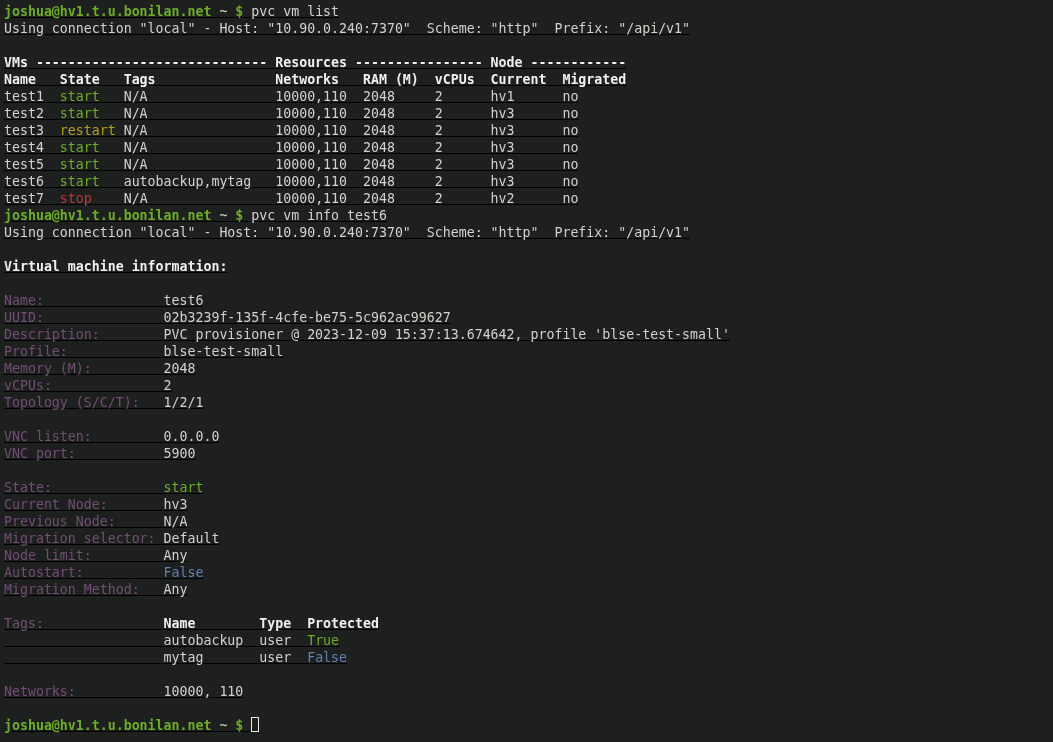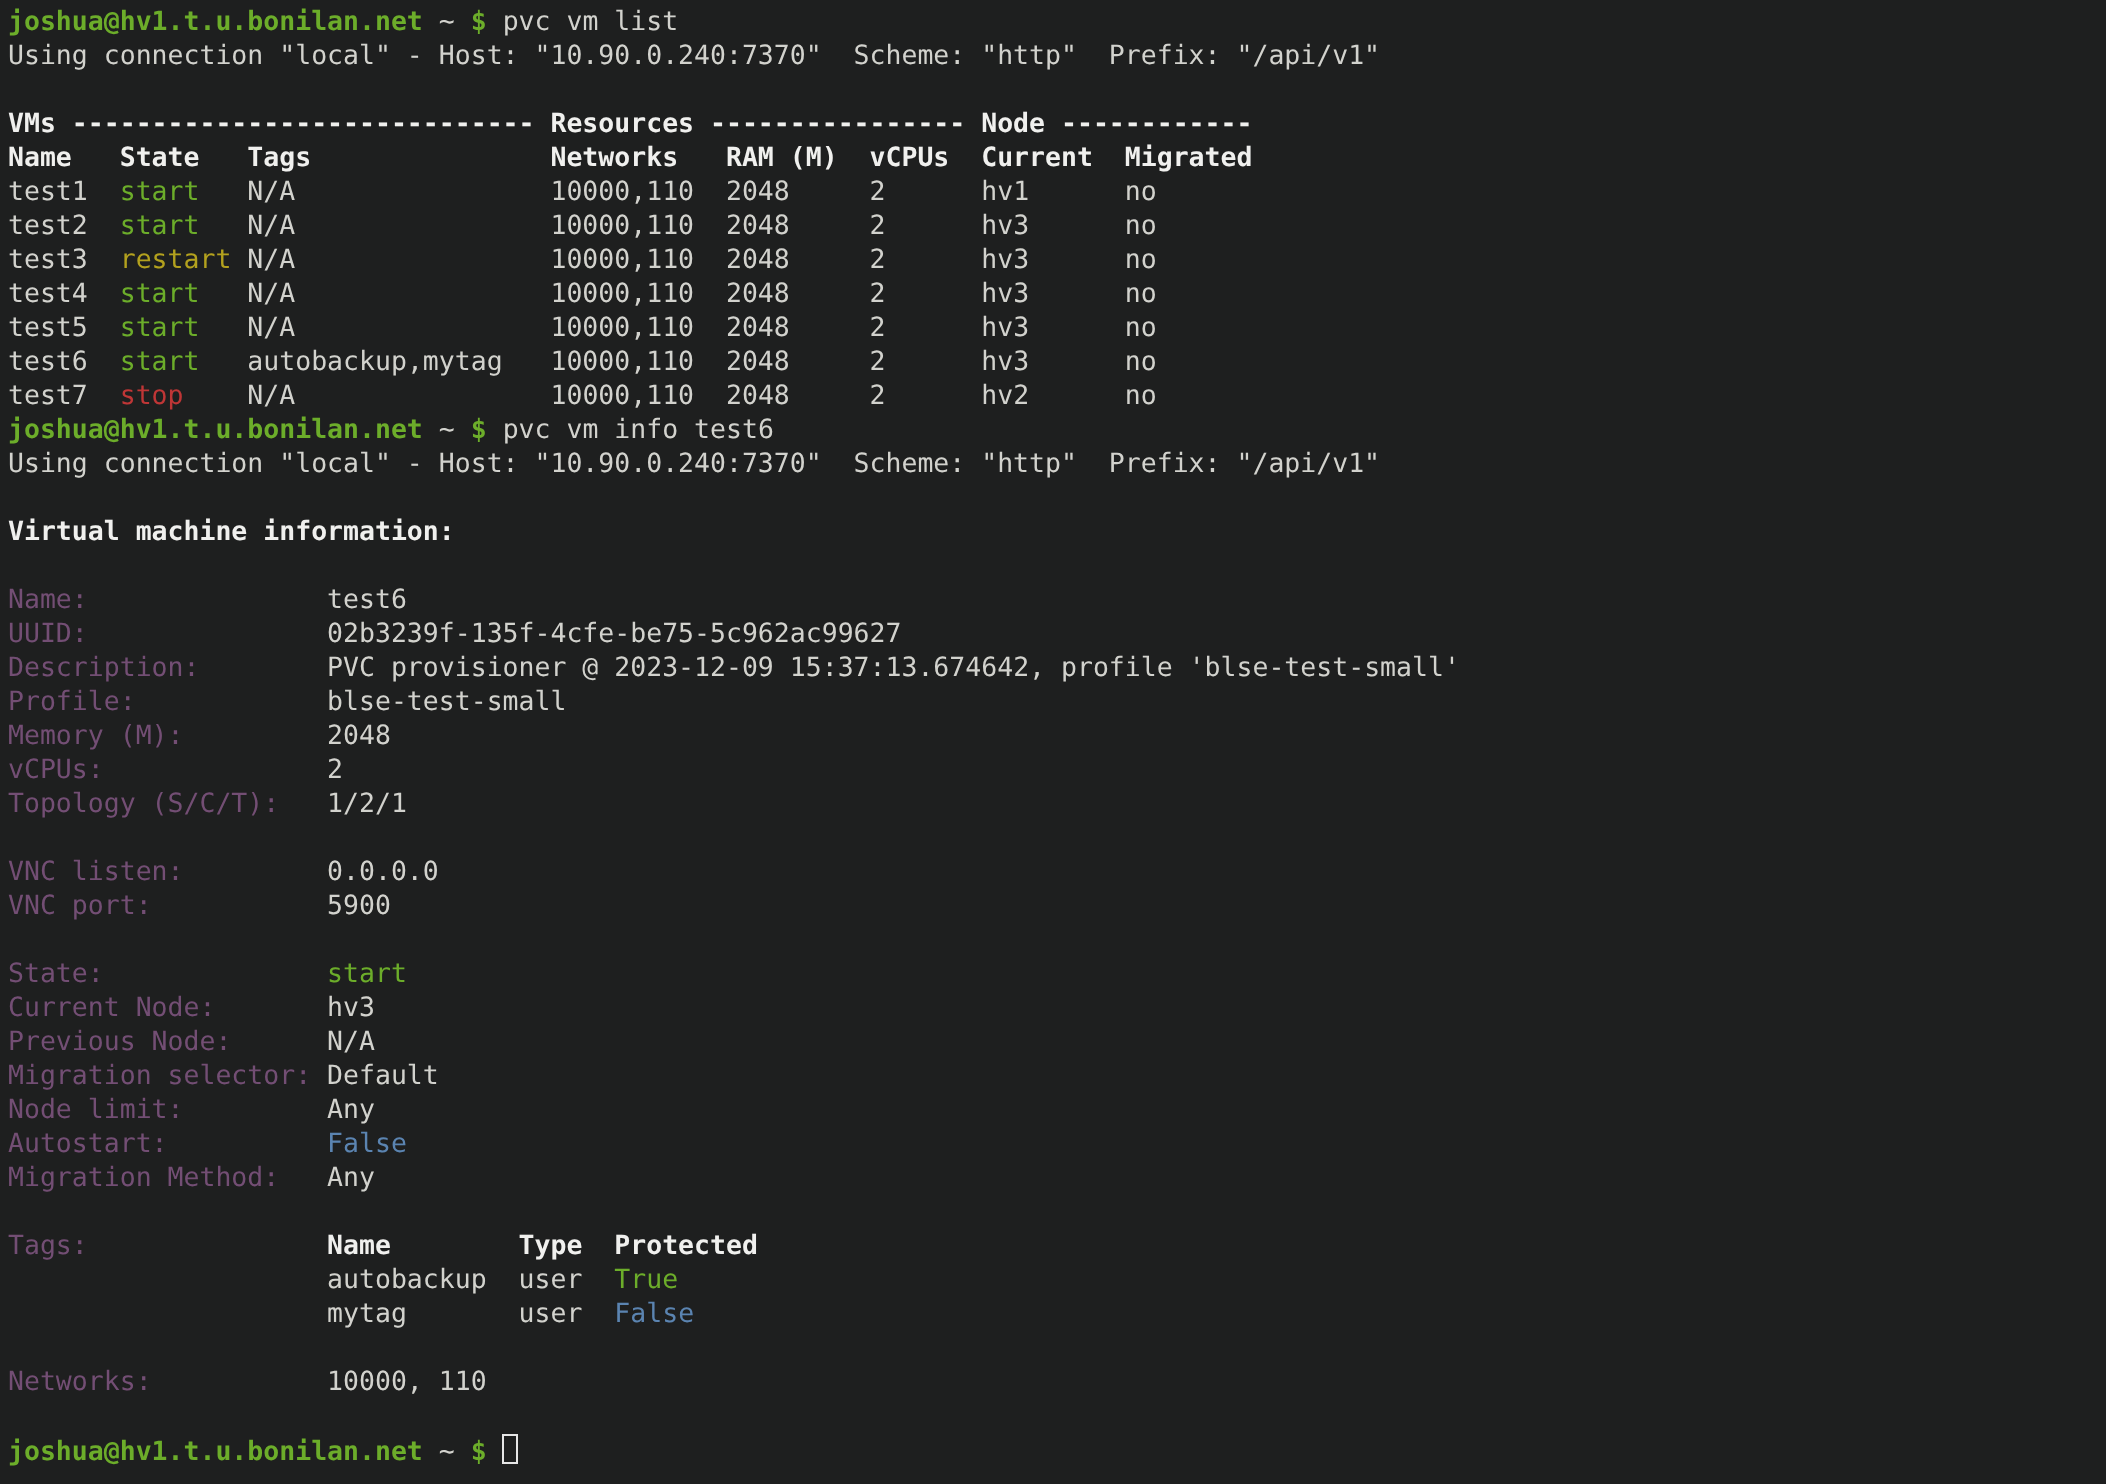--- a/index.html
+++ b/index.html
@@ -19,20 +19,21 @@
     background: #1e1f1f;
     font-family: "DejaVu Sans Mono", "Liberation Mono", monospace;
     font-size: 13.25px;
     line-height: 17px;
     padding: 3px 0 0 4px;
     cursor: text;
   }
   .terminal pre {
     margin: 0;
     font: inherit;
+    text-decoration: underline;
   }
   .line {
     min-height: 17px;
     white-space: pre;
   }
   .seg { white-space: pre; }
   .b { font-weight: bold; }
   .cursor {
     display: inline-block;
     width: 6px;

